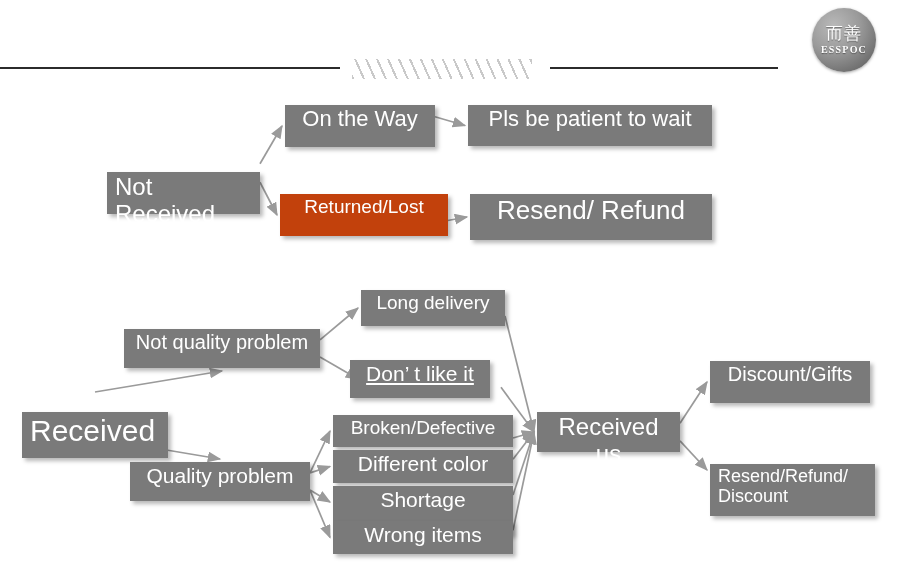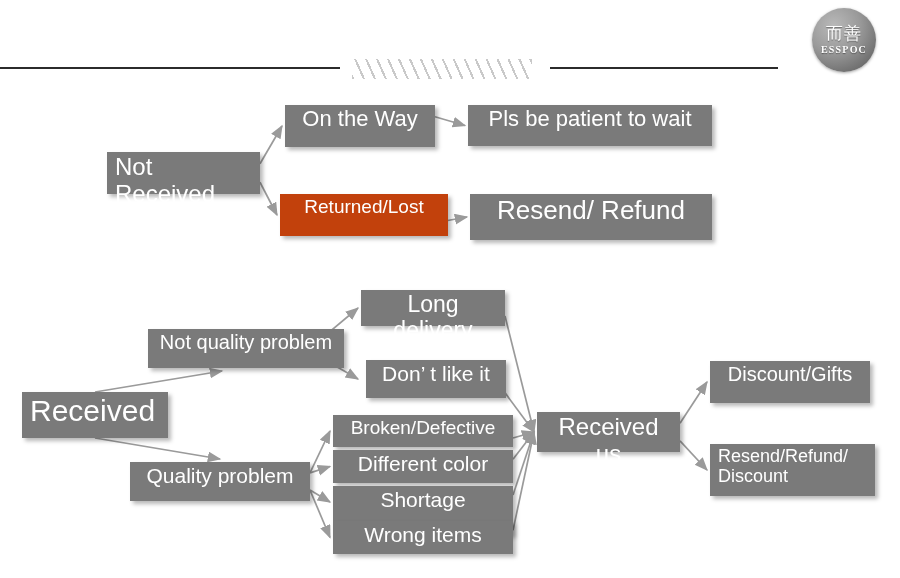--- a/index.html
+++ b/index.html
@@ -102,21 +102,21 @@
     color: #ffffff;
     display: flex;
     justify-content: center;
     padding: 2px 8px;
     box-shadow: 3px 3px 4px rgba(0,0,0,0.28);
     line-height: 1.12;
     text-align: center;
     white-space: pre-line;
     z-index: 3;
   }
-  .node.left { justify-content: flex-start; text-align: left; }
+  .node.left { justify-content: flex-start; text-align: left; margin-top: 20px; }
 
   
   #wires {
     position: absolute;
     left: 0;
     top: 0;
     width: 900px;
     height: 578px;
     z-index: 1;
   }
@@ -166,24 +166,24 @@
       </g>
   </svg>
 
   <div id="nodes">
       <div class="node left" style="left: 107px; top: 152px; width: 153px; height: 42px; font-size: 24px; background: rgb(122, 122, 122); color: rgb(255, 255, 255);"><span>Not Received</span></div>
       <div class="node" style="left: 285px; top: 105px; width: 150px; height: 42px; font-size: 22px; background: rgb(122, 122, 122); color: rgb(255, 255, 255);"><span>On the Way</span></div>
       <div class="node" style="left: 468px; top: 105px; width: 244px; height: 41px; font-size: 22px; background: rgb(122, 122, 122); color: rgb(255, 255, 255);"><span>Pls be patient to wait</span></div>
       <div class="node" style="left: 280px; top: 194px; width: 168px; height: 42px; font-size: 19px; background: #c2410c; color: rgb(255, 255, 255);"><span>Returned/Lost</span></div>
       <div class="node" style="left: 470px; top: 194px; width: 242px; height: 46px; font-size: 26px; background: rgb(122, 122, 122); color: rgb(255, 255, 255);"><span>Resend/ Refund</span></div>
       <div class="node left" style="left: 22px; top: 392px; width: 146px; height: 46px; font-size: 30px; background: rgb(122, 122, 122); color: rgb(255, 255, 255);"><span>Received</span></div>
-      <div class="node" style="left: 124px; top: 329px; width: 196px; height: 39px; font-size: 20px; background: rgb(122, 122, 122); color: rgb(255, 255, 255); margin-left: 24px;"><span>Not quality problem</span></div>
+      <div class="node" style="left: 124px; top: 329px; width: 196px; height: 39px; font-size: 20px; background: rgb(122, 122, 122); color: rgb(255, 255, 255);"><span>Not quality problem</span></div>
       <div class="node" style="left: 130px; top: 462px; width: 180px; height: 39px; font-size: 21px; background: rgb(122, 122, 122); color: rgb(255, 255, 255);"><span>Quality problem</span></div>
-      <div class="node" style="left: 361px; top: 290px; width: 144px; height: 36px; font-size: 23px; background: rgb(122, 122, 122); color: rgb(255, 255, 255);"><span>Long delivery</span></div>
-      <div class="node" style="left: 366px; top: 360px; width: 140px; height: 38px; font-size: 21px; background: rgb(122, 122, 122); color: rgb(255, 255, 255);"><span>Don’  t like it</span></div>
+      <div class="node" style="left: 361px; top: 290px; width: 144px; height: 36px; font-size: 19px; background: rgb(122, 122, 122); color: rgb(255, 255, 255);"><span>Long delivery</span></div>
+      <div class="node" style="left: 350px; top: 360px; width: 140px; height: 38px; font-size: 21px; background: rgb(122, 122, 122); color: rgb(255, 255, 255); text-decoration: underline;"><span>Don’  t like it</span></div>
       <div class="node" style="left: 333px; top: 415px; width: 180px; height: 32px; font-size: 19px; background: rgb(122, 122, 122); color: rgb(255, 255, 255);"><span>Broken/Defective</span></div>
       <div class="node" style="left: 333px; top: 450px; width: 180px; height: 33px; font-size: 21px; background: rgb(122, 122, 122); color: rgb(255, 255, 255);"><span>Different color</span></div>
       <div class="node" style="left: 333px; top: 486px; width: 180px; height: 49px; font-size: 21px; background: rgb(122, 122, 122); color: rgb(255, 255, 255);"><span>Shortage</span></div>
       <div class="node" style="left: 333px; top: 521px; width: 180px; height: 33px; font-size: 21px; background: rgb(122, 122, 122); color: rgb(255, 255, 255);"><span>Wrong items</span></div>
       <div class="node" style="left: 537px; top: 412px; width: 143px; height: 40px; font-size: 24px; background: rgb(122, 122, 122); color: rgb(255, 255, 255);"><span>Received us</span></div>
       <div class="node" style="left: 710px; top: 361px; width: 160px; height: 42px; font-size: 20px; background: rgb(122, 122, 122); color: rgb(255, 255, 255);"><span>Discount/Gifts</span></div>
       <div class="node left" style="left: 710px; top: 444px; width: 165px; height: 52px; font-size: 18px; background: rgb(122, 122, 122); color: rgb(255, 255, 255);"><span>Resend/Refund/
 Discount</span></div>
     </div>
 

